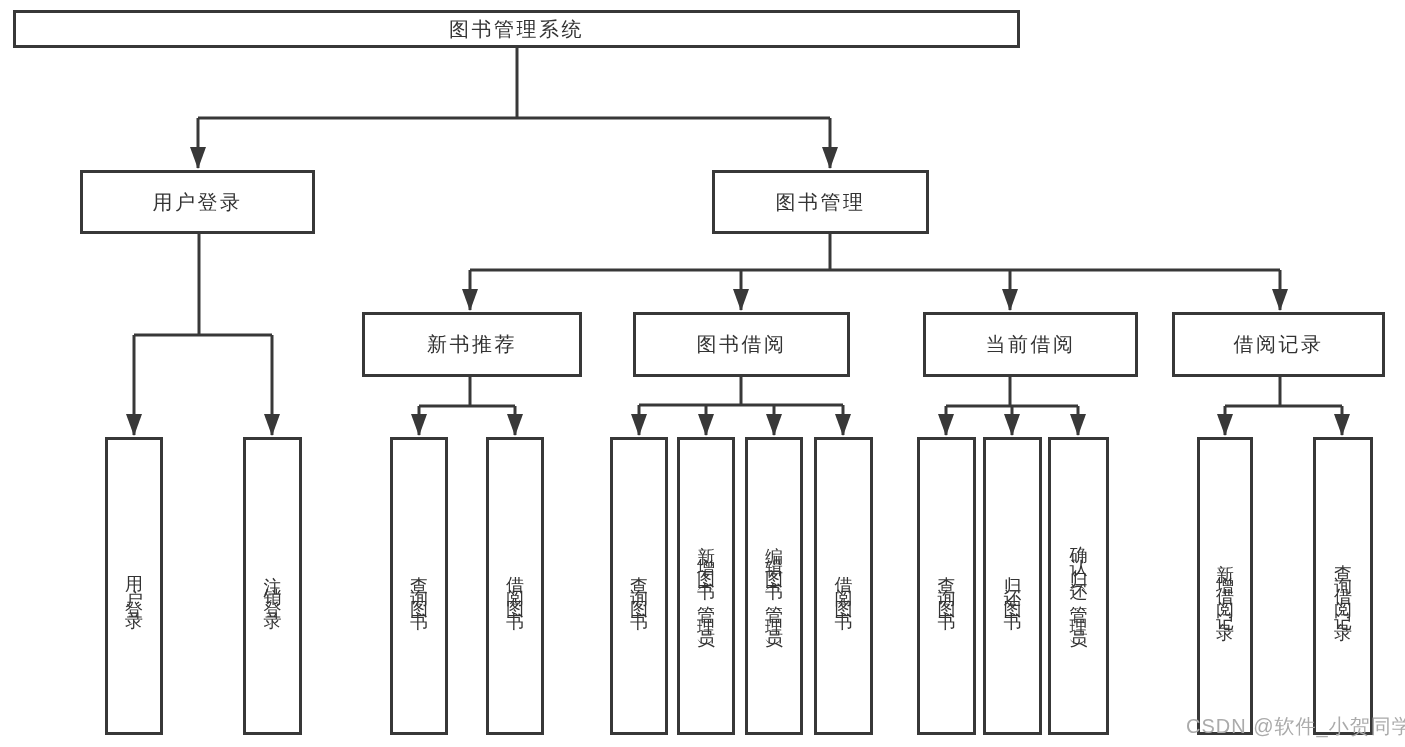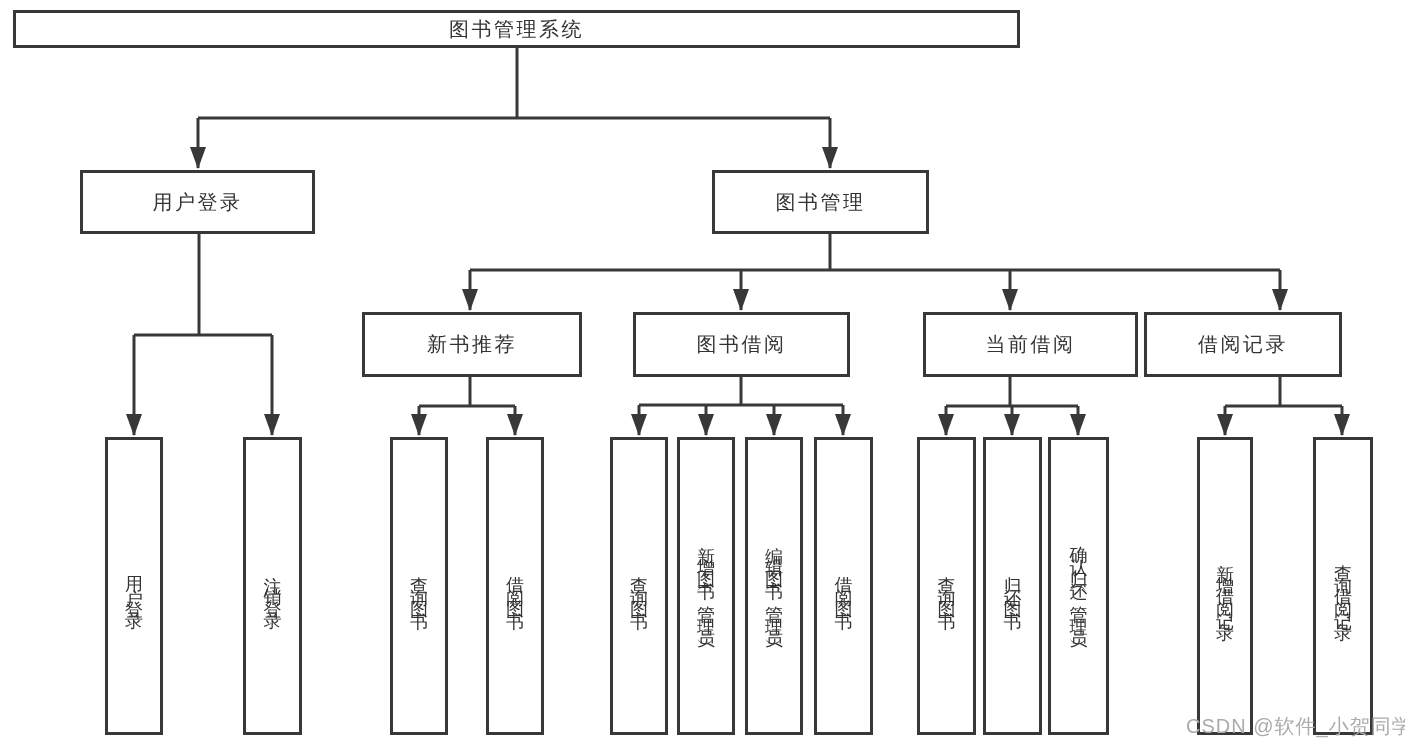--- a/index.html
+++ b/index.html
@@ -37,21 +37,21 @@
   }
   
   .n-root{left:13px;top:10px;width:1007px;height:38px;}
   
   .n-login{left:80px;top:170px;width:235px;height:64px;}
   .n-mgmt{left:712px;top:170px;width:217px;height:64px;}
   
   .n-newbook{left:362px;top:312px;width:220px;height:65px;}
   .n-borrow{left:633px;top:312px;width:217px;height:65px;}
   .n-current{left:903px;top:312px;width:215px;height:65px;margin-left:20px;}
-  .n-records{left:1144px;top:312px;width:198px;height:65px;}
+  .n-records{left:1172px;top:312px;width:213px;height:65px;}
   
   .leaf{top:437px;height:298px;}
   .lf-login{left:105px;width:58px;}
   .lf-logout{left:243px;width:59px;}
   .lf-nb-query{left:390px;width:58px;}
   .lf-nb-borrow{left:486px;width:58px;}
   .lf-bb-query{left:610px;width:58px;}
   .lf-bb-add{left:677px;width:58px;}
   .lf-bb-edit{left:745px;width:58px;}
   .lf-bb-borrow{left:814px;width:59px;}

